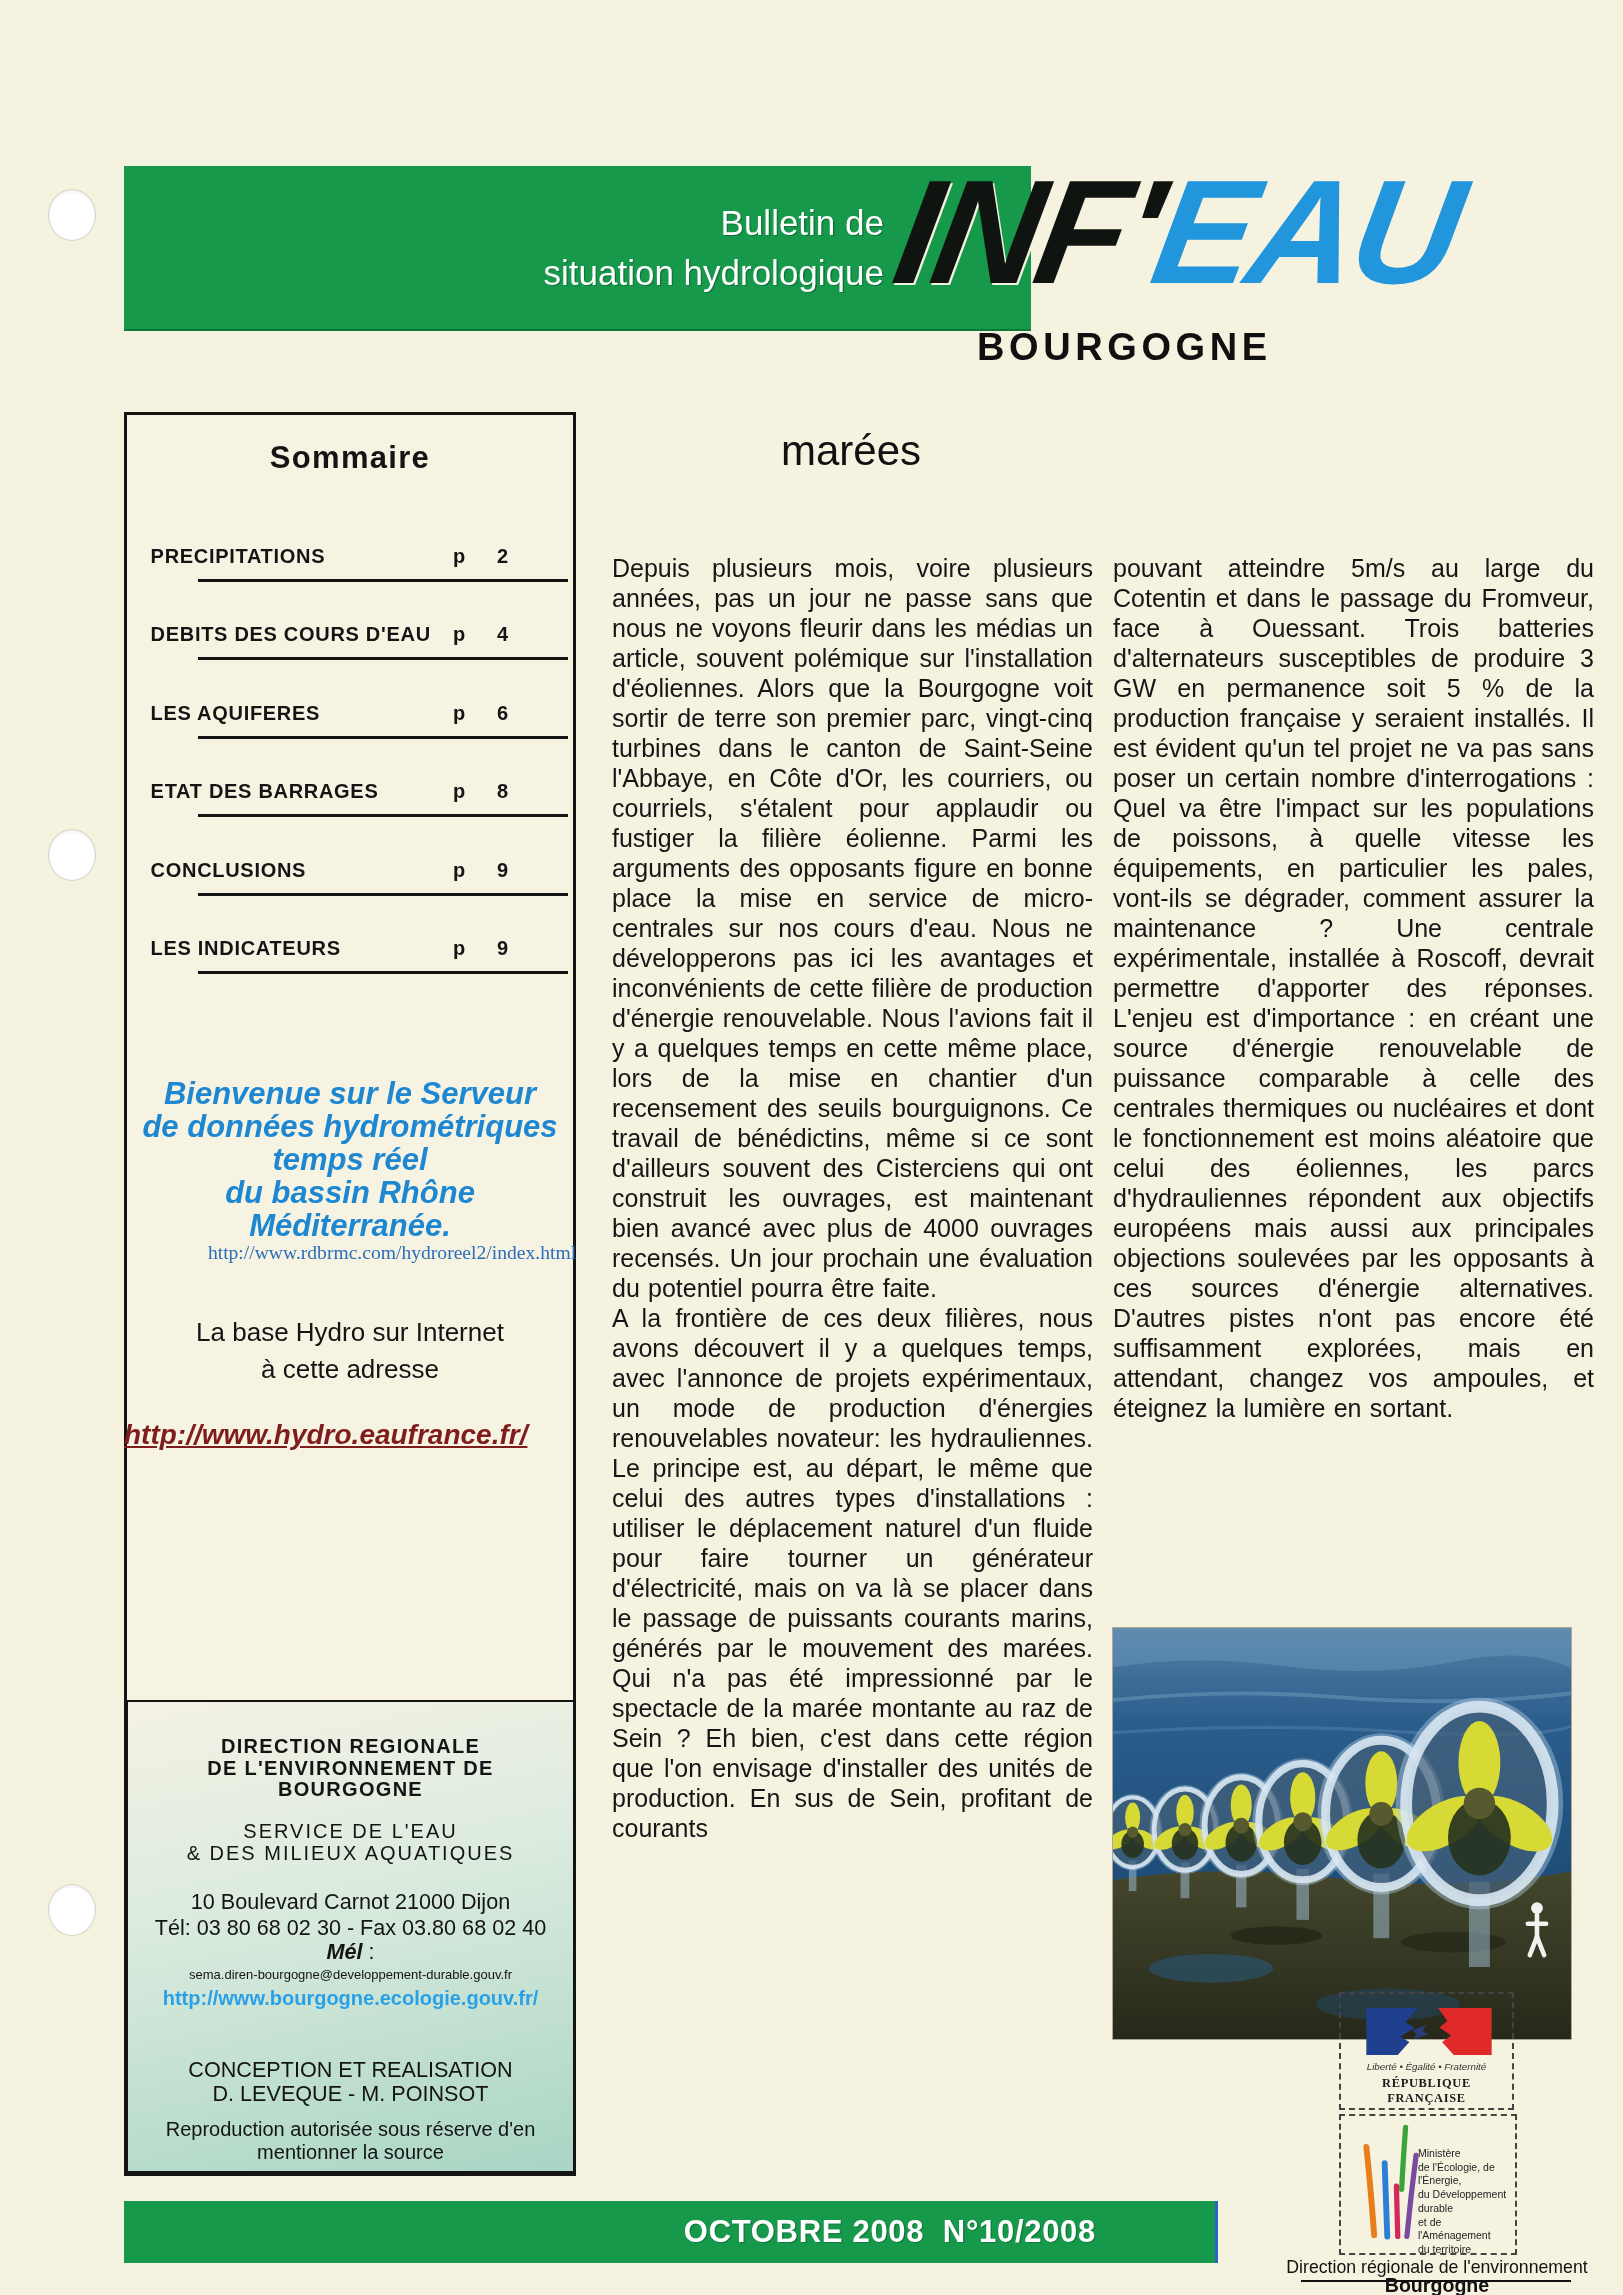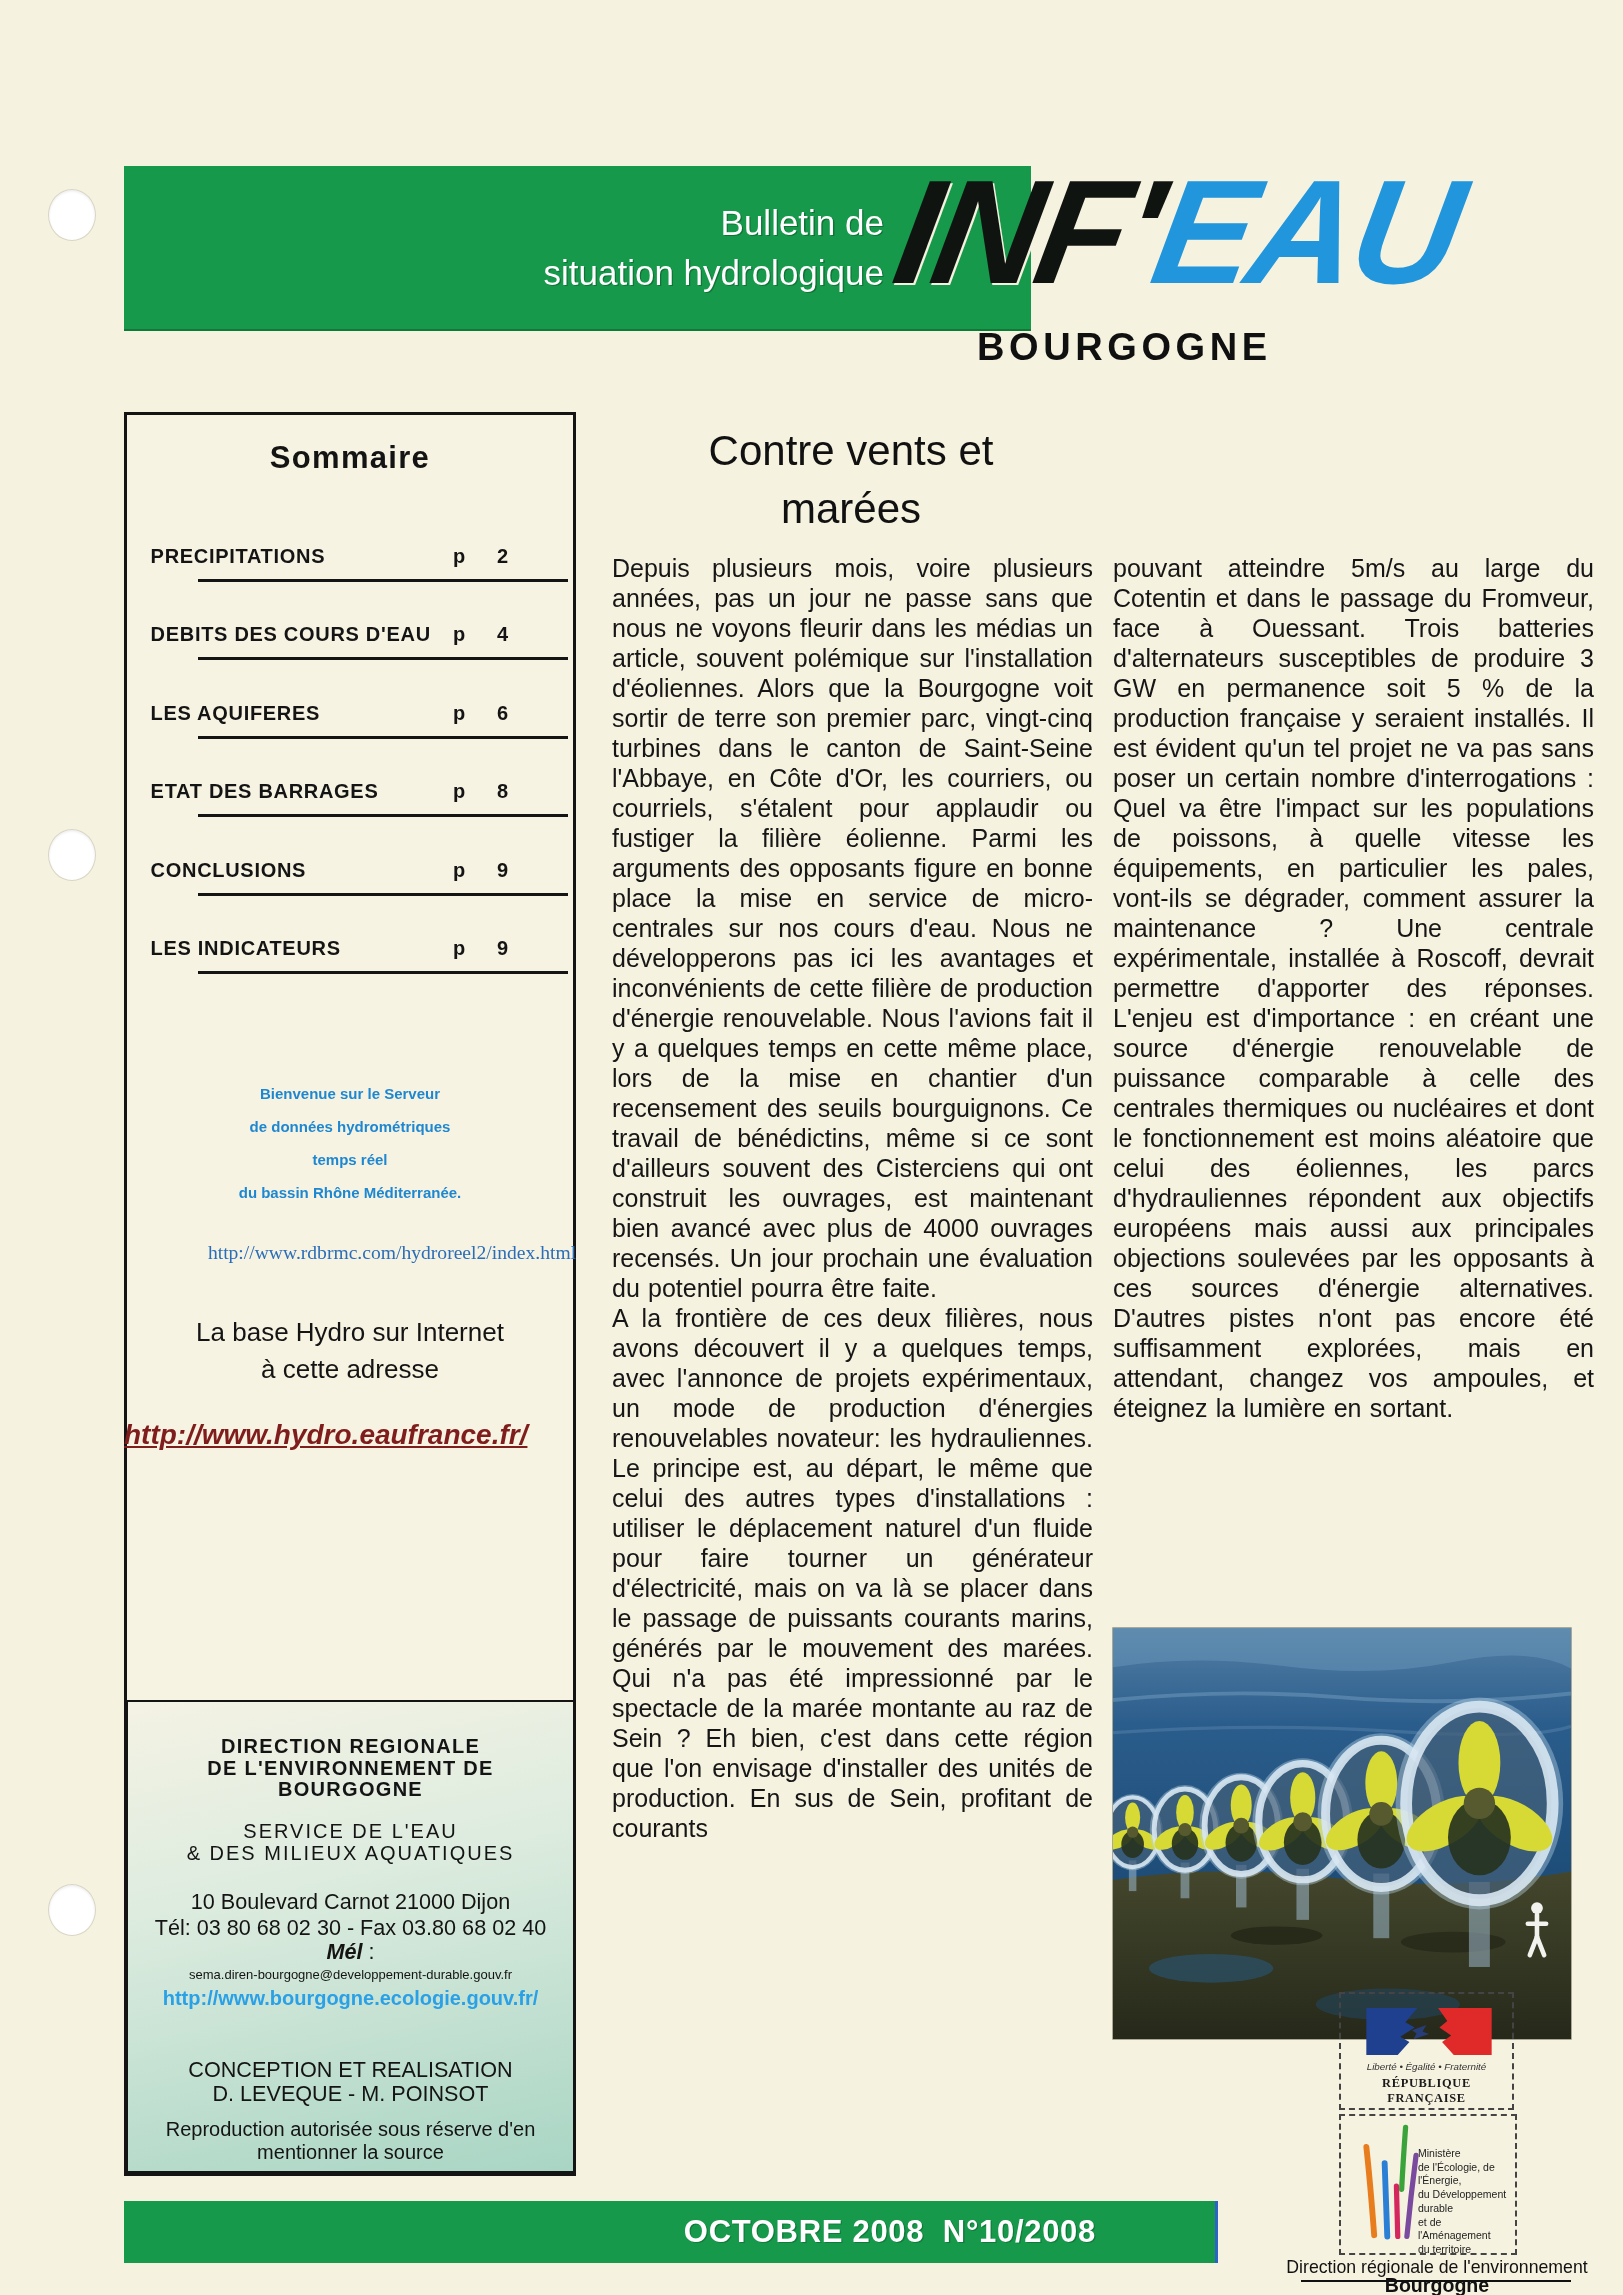--- a/index.html
+++ b/index.html
@@ -31,21 +31,21 @@
     border:3.3px solid #141414;box-sizing:border-box;background:#f7f3e2;}
   .som-title{position:absolute;left:0;top:25px;width:100%;text-align:center;
     font-weight:bold;font-size:31px;letter-spacing:1.3px;}
   .som-item{position:absolute;left:0;width:100%;}
   .som-item .lbl{position:absolute;left:23.6px;top:0;font-weight:bold;font-size:20px;letter-spacing:0.7px;white-space:nowrap;}
   .som-item .pp{position:absolute;left:326px;top:0;font-weight:bold;font-size:20px;}
   .som-item .num{position:absolute;left:370px;top:0;font-weight:bold;font-size:20px;}
   .som-item .rule{position:absolute;left:71px;top:34px;width:370px;height:2.6px;background:#141414;}
   
   .bienvenue{position:absolute;left:124px;top:1077px;width:452px;text-align:center;
-    color:#1d87d2;font-weight:bold;font-size:15px;line-height:33px;}
+    color:#1d87d2;font-weight:bold;font-size:31px;line-height:33px;font-style:italic;}
   .url-serif{position:absolute;left:124px;top:1242px;width:536px;text-align:center;
     font-family:"Liberation Serif", serif;font-size:19.6px;color:#2a6db8;}
   .base-note{position:absolute;left:124px;top:1314px;width:452px;text-align:center;
     font-size:26px;line-height:37px;color:#141414;}
   .url-big{position:absolute;left:124px;top:1419px;width:364px;text-align:center;
     font-size:28px;font-weight:bold;font-style:italic;color:#7f1d1d;
     text-decoration:underline;}
   
   .contact{position:absolute;left:126px;top:1700px;width:449px;height:473px;
     border:2.6px solid #141414;box-sizing:border-box;text-align:center;
@@ -182,21 +182,20 @@
     <div>CONCEPTION ET REALISATION</div>
     <div>D. LEVEQUE - M. POINSOT</div>
   </div>
   <div class="c-repr">
     <div>Reproduction autorisée sous réserve d'en</div>
     <div>mentionner la source</div>
   </div>
 </div>
 
 <div class="a-title">
-  <div>Contre vents et</div>
   <div>marées</div>
 </div>
 <div class="col col1">
   <p>Depuis plusieurs mois, voire plusieurs années, pas un jour ne passe sans que nous ne voyons fleurir dans les médias un article, souvent polémique sur l'installation d'éoliennes. Alors que la Bourgogne voit sortir de terre son premier parc, vingt-cinq turbines dans le canton de Saint-Seine l'Abbaye, en Côte d'Or, les courriers, ou courriels, s'étalent pour applaudir ou fustiger la filière éolienne. Parmi les arguments des opposants figure en bonne place la mise en service de micro-centrales sur nos cours d'eau. Nous ne développerons pas ici les avantages et inconvénients de cette filière de production d'énergie renouvelable. Nous l'avions fait il y a quelques temps en cette même place, lors de la mise en chantier d'un recensement des seuils bourguignons. Ce travail de bénédictins, même si ce sont d'ailleurs souvent des Cisterciens qui ont construit les ouvrages, est maintenant bien avancé avec plus de 4000 ouvrages recensés. Un jour prochain une évaluation du potentiel pourra être faite.</p>
   <p>A la frontière de ces deux filières, nous avons découvert il y a quelques temps, avec l'annonce de projets expérimentaux, un mode de production d'énergies renouvelables novateur: les hydrauliennes. Le principe est, au départ, le même que celui des autres types d'installations : utiliser le déplacement naturel d'un fluide pour faire tourner un générateur d'électricité, mais on va là se placer dans le passage de puissants courants marins, générés par le mouvement des marées. Qui n'a pas été impressionné par le spectacle de la marée montante au raz de Sein ?  Eh bien, c'est dans cette région que l'on envisage d'installer des unités de production. En sus de Sein, profitant de courants</p>
 </div>
 <div class="col col2">
   <p>pouvant atteindre 5m/s au large du Cotentin et dans le passage du Fromveur, face à Ouessant. Trois batteries d'alternateurs susceptibles de produire 3 GW en permanence soit 5 % de la production française y seraient installés. Il est évident qu'un tel projet ne va pas sans poser un certain nombre d'interrogations : Quel va être l'impact sur les populations de poissons, à quelle vitesse les équipements, en particulier les pales, vont-ils se dégrader, comment assurer la maintenance ? Une centrale expérimentale, installée à Roscoff, devrait permettre d'apporter des réponses. L'enjeu est d'importance : en créant une source d'énergie renouvelable de puissance comparable à celle des centrales thermiques ou nucléaires et dont le fonctionnement est moins aléatoire que celui des éoliennes, les parcs d'hydrauliennes répondent aux objectifs européens mais aussi aux principales objections soulevées par les opposants à ces sources d'énergie alternatives. D'autres pistes n'ont pas encore été suffisamment explorées, mais en attendant, changez vos ampoules, et éteignez la lumière en sortant.</p>
 </div>
 

